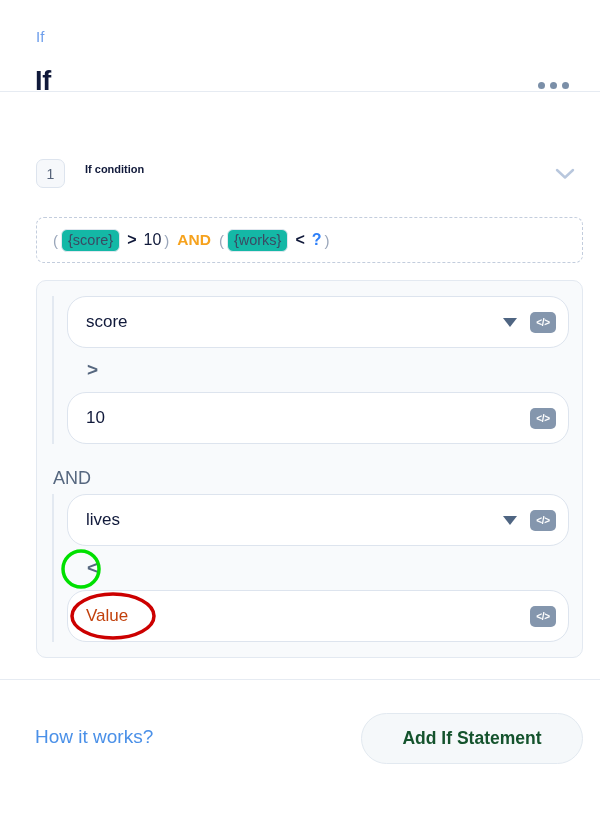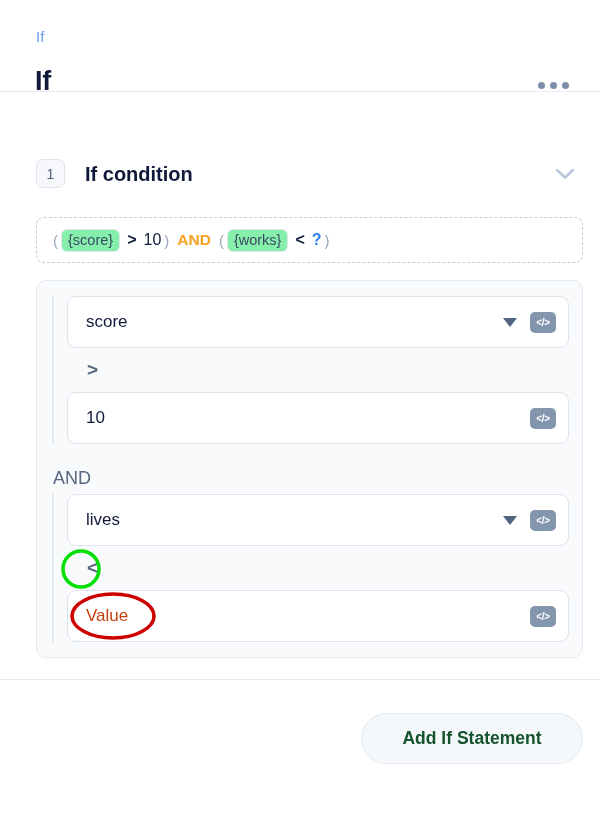--- a/index.html
+++ b/index.html
@@ -66,21 +66,21 @@
     border: 1px solid #dde4ee;
     border-radius: 7px;
     background: #f6f8fb;
     color: #55637a;
     font-size: 14px;
     display: flex; align-items: center; justify-content: center;
   }
   .section-title {
     position: absolute;
     left: 85px; top: 38px;
-    font-size: 20px;
+    font-size: 11px;
     font-weight: bold;
     color: #10193a;
   }
   .chevron {
     position: absolute;
     right: 16px; top: 30px;
     width: 38px; height: 38px;
     display: flex; align-items: center; justify-content: center;
     cursor: pointer;
   }
@@ -99,21 +99,21 @@
     padding: 0 13px;
   }
   .formula-inner {
     display: flex; align-items: center;
     font-size: 16px;
     white-space: nowrap;
   }
   .f-paren { color: #9aa6ba; font-size: 15px; margin: 0 3px; }
   .f-chip {
     display: inline-block;
-    background: #86efac;
+    background: #14b8a6;
     border: 1px solid #e2e7ef;
     border-radius: 6px;
     padding: 1px 6px 2px;
     color: #3a4a63;
     font-size: 14.5px;
     line-height: 18px;
   }
   .f-op { color: #10193a; font-weight: bold; margin: 0 7px; font-size: 16px; }
   .f-num { color: #10193a; font-size: 16px; }
   .f-and { color: #f6a21d; font-weight: bold; margin: 0 5px; font-size: 15.5px; }
@@ -135,21 +135,21 @@
     border-left: 2px solid #e3e9f1;
     padding-left: 13px;
   }
   .group2 { top: 213px; }
 
   .field {
     position: relative;
     width: 502px; height: 52px;
     background: #ffffff;
     border: 1px solid #dde4ee;
-    border-radius: 9px;
+    border-radius: 19px;
     display: flex; align-items: center;
     padding: 0 12px 0 18px;
   }
   .field-text {
     font-size: 17px;
     color: #10193a;
     flex: 1;
   }
   .field-text.placeholder { color: #c2410c; }
 
@@ -300,20 +300,21 @@
       <div class="field">
         <span class="field-text placeholder">Value</span>
         <span class="code-btn">&lt;/&gt;</span>
       </div>
     </div>
   </div>
 
   <div class="and-label">AND</div>
 
   <div class="footer-sep"></div>
+  <div class="how-link">How it works?</div>
   <div class="add-btn">Add If Statement</div>
 
   <svg class="overlay" width="600" height="828">
     <ellipse id="anno-0" fill="none" stroke-width="3.5" cx="81" cy="569" rx="18" ry="18" stroke="#00e000"></ellipse>
     <ellipse id="anno-1" fill="none" stroke-width="3.5" cx="113" cy="616" rx="41" ry="22" stroke="#cc0000"></ellipse>
   </svg>
 
 </div>
 
 </body></html>

